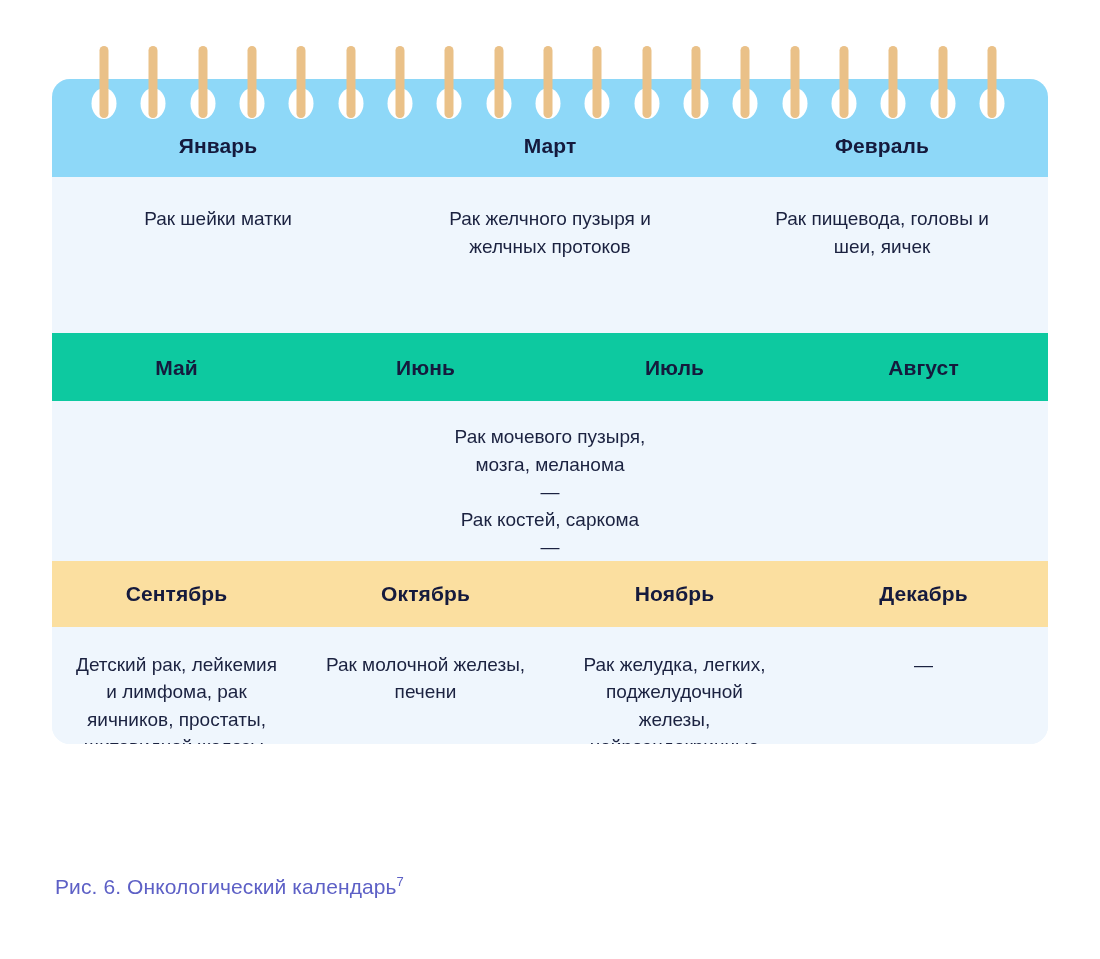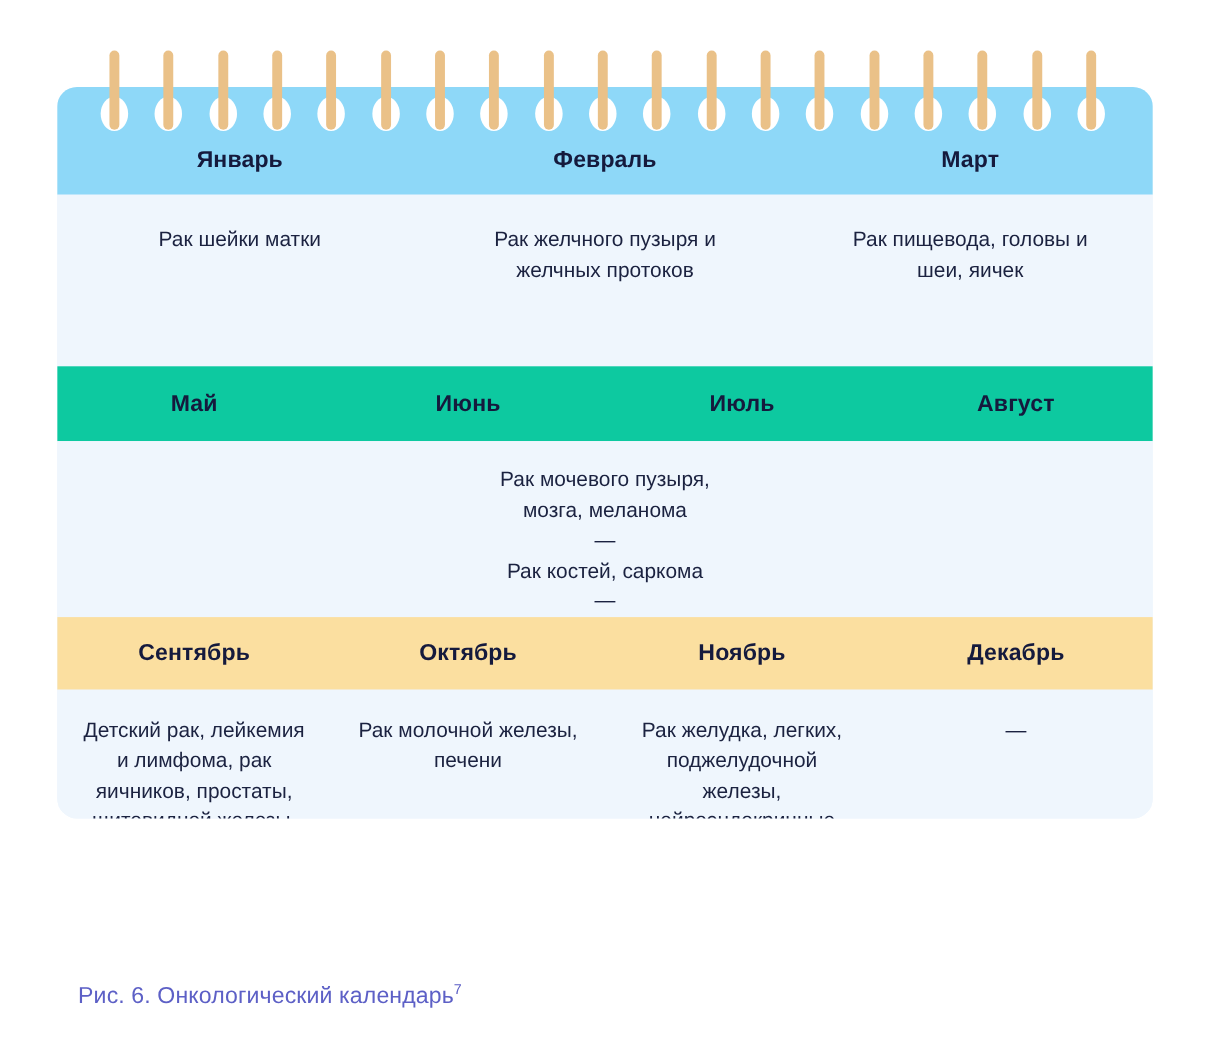--- a/index.html
+++ b/index.html
@@ -130,26 +130,25 @@
     line-height: 1.45;
     color: #1B2240;
     text-align: center;
     max-width: 230px;
   }
 
   
   .figure-caption {
     position: absolute;
     left: 55px;
-    top: 892px;
+    top: 874px;
     font-size: 21px;
     color: #5D60C6;
     letter-spacing: 0.1px;
     white-space: nowrap;
-    margin-left: 16px;
   }
   .figure-caption .footnote-marker {
     font-size: 13px;
     vertical-align: super;
     color: #5D60C6;
   }
 </style>
 </head>
 <body>
 
@@ -235,24 +234,24 @@
     </div>
 
   <div class="calendar-card" style="background: rgb(239, 246, 253);">
 
     <div class="season-block">
       <div class="month-row month-head winter" style="background: rgb(142, 216, 248);">
         <div class="month-cell">
           <span class="month-name">Январь</span>
         </div>
         <div class="month-cell">
+          <span class="month-name">Март</span>
+        </div>
+        <div class="month-cell">
           <span class="month-name">Февраль</span>
-        </div>
-        <div class="month-cell">
-          <span class="month-name">Март</span>
         </div>
       </div>
       <div class="content-row winter">
         <div class="content-cell">
           <span class="content-text">Рак шейки матки</span>
         </div>
         <div class="content-cell">
           <span class="content-text">Рак желчного пузыря и желчных протоков</span>
         </div>
         <div class="content-cell">

